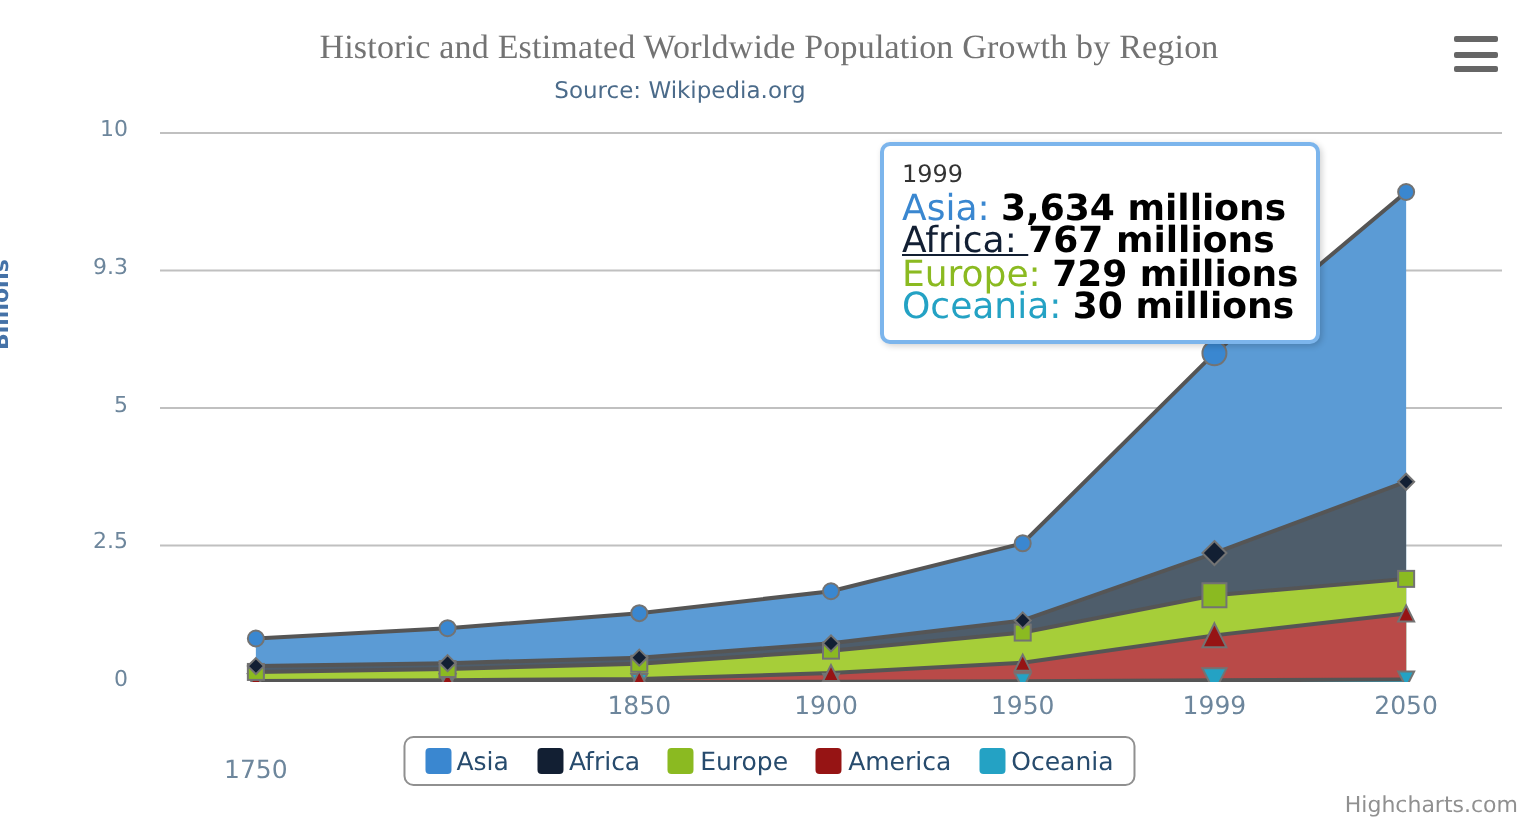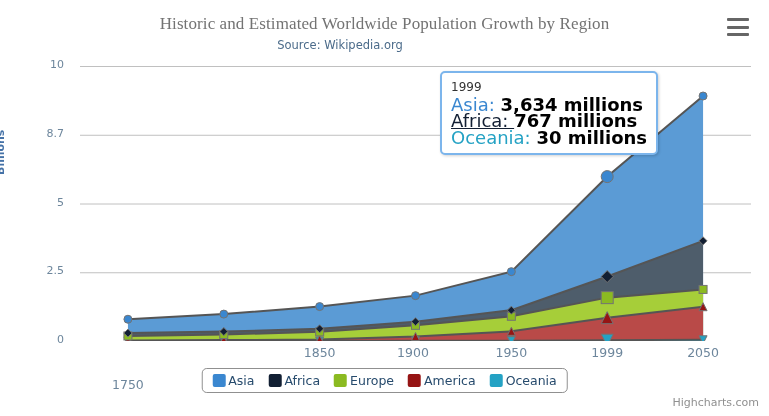--- a/index.html
+++ b/index.html
@@ -175,21 +175,21 @@
     <span></span>
     <span></span>
   </div>
 
   <div class="axis-title">Billions</div>
 
   <div id="y-labels">
       <div class="y-label" style="left: 22px; top: 333px;">0</div>
       <div class="y-label" style="left: 22px; top: 264.25px;">2.5</div>
       <div class="y-label" style="left: 22px; top: 195.5px;">5</div>
-      <div class="y-label" style="left: 22px; top: 126.75px;">8.7</div>
+      <div class="y-label" style="left: 22px; top: 126.75px;">9.3</div>
       <div class="y-label" style="left: 22px; top: 58px; text-align: right;">10</div>
     </div>
   <div id="x-labels">
       <div class="x-label" style="left: 97.9286px; margin-top: 32px;">1750</div>
       <div class="x-label" style="left: 193.786px; margin-top: 32px;">1800</div>
       <div class="x-label" style="left: 289.643px;">1850</div>
       <div class="x-label" style="left: 383px;">1900</div>
       <div class="x-label" style="left: 481.357px;">1950</div>
       <div class="x-label" style="left: 577.214px;">1999</div>
       <div class="x-label" style="left: 673.071px;">2050</div>
@@ -248,20 +248,21 @@
         <circle cx="527.2142857142858" cy="110.60499999999999" r="6" fill="#3a87d0" stroke="#737373" stroke-width="1"></circle>
         <circle cx="623.0714285714286" cy="30.002500000000026" r="4" fill="#3a87d0" stroke="#737373" stroke-width="1"></circle>
       </svg>
   </div>
 
   <div class="tooltip" id="tooltip">
     <div class="tooltip-header">1999</div>
     <div id="tooltip-rows">
         <div class="tooltip-row"><span class="tt-name" style="color: rgb(58, 135, 208);">Asia: </span><span class="tt-val">3,634 millions</span></div>
         <div class="tooltip-row"><span class="tt-name" style="color: rgb(18, 31, 51); text-decoration: underline;">Africa: </span><span class="tt-val">767 millions</span></div>
+        <div class="tooltip-row"><span class="tt-name" style="color: rgb(139, 186, 33);">Europe: </span><span class="tt-val">729 millions</span></div>
         <div class="tooltip-row"><span class="tt-name" style="color: rgb(36, 162, 196);">Oceania: </span><span class="tt-val">30 millions</span></div>
       </div>
   </div>
 
   <div class="legend" id="legend">
       <div class="legend-item">
         <span class="legend-swatch" style="background: rgb(58, 135, 208);"></span>
         <span>Asia</span>
       </div>
       <div class="legend-item">

